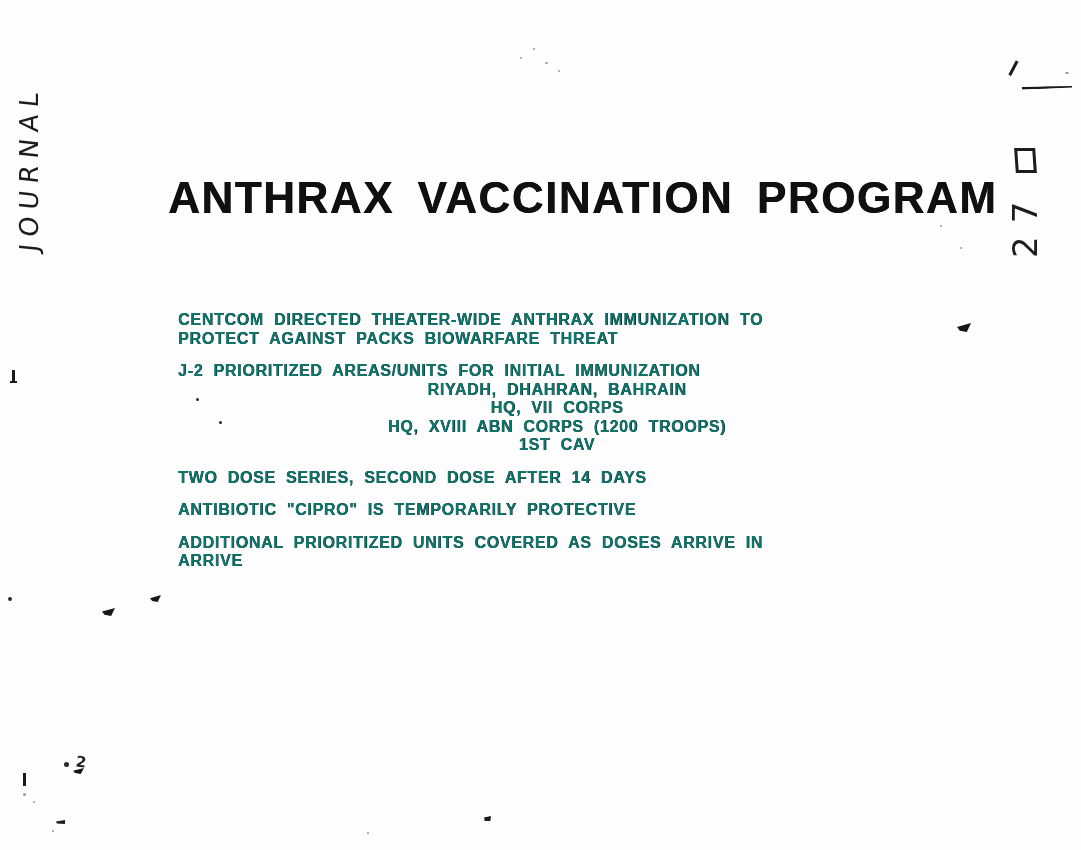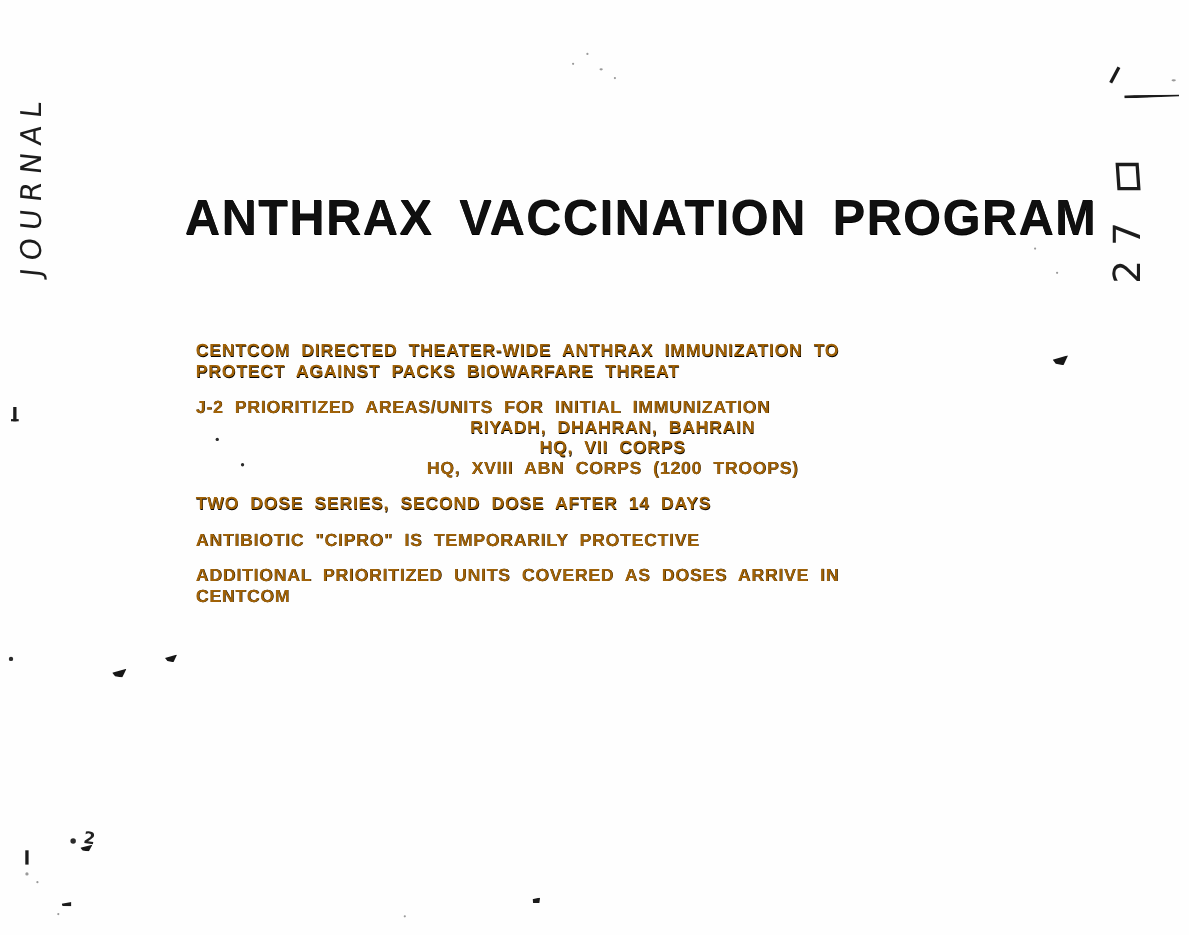--- a/index.html
+++ b/index.html
@@ -44,21 +44,21 @@
   .para {
     margin: 0 0 14px 0;
   }
   .line {
     font-size: 16px;
     font-weight: 700;
     line-height: 18.5px;
     letter-spacing: 0.7px;
     word-spacing: 5px;
     white-space: nowrap;
-    color: #a16207;
+    color: #0f766e;
     text-shadow: 0.35px 0.35px 0 #000;
   }
   .line.indent { padding-left: 38px; text-align: center; }
 
   
   .hand {
     position: absolute;
     font-family: "DejaVu Sans", sans-serif;
     color: #1c1c1c;
   }
@@ -129,30 +129,31 @@
   <div class="doc-body">
       <div class="para">
         <div class="line">CENTCOM DIRECTED THEATER-WIDE ANTHRAX IMMUNIZATION TO</div>
         <div class="line">PROTECT AGAINST PACKS BIOWARFARE THREAT</div>
       </div>
       <div class="para">
         <div class="line">J-2 PRIORITIZED AREAS/UNITS FOR INITIAL IMMUNIZATION</div>
         <div class="line indent">RIYADH, DHAHRAN, BAHRAIN</div>
         <div class="line indent">HQ, VII CORPS</div>
         <div class="line indent">HQ, XVIII ABN CORPS (1200 TROOPS)</div>
+        <div class="line indent">1ST CAV</div>
       </div>
       <div class="para">
         <div class="line">TWO DOSE SERIES, SECOND DOSE AFTER 14 DAYS</div>
       </div>
       <div class="para">
         <div class="line">ANTIBIOTIC "CIPRO" IS TEMPORARILY PROTECTIVE</div>
       </div>
       <div class="para">
         <div class="line">ADDITIONAL PRIORITIZED UNITS COVERED AS DOSES ARRIVE IN</div>
-        <div class="line">CENTCOM</div>
+        <div class="line">ARRIVE</div>
       </div>
     </div>
 
   <div class="artifact bar" style="left:1022px; top:86px; width:50px; height:3px; transform:rotate(-1.5deg); clip-path:polygon(0 0,100% 25%,100% 70%,0 100%);"></div>
   <div class="artifact bar" style="left:1012px; top:60px; width:2.5px; height:16px; transform:rotate(28deg);"></div>
   <div class="artifact speck" style="left:1065px; top:72px; width:4px; height:2px;"></div>
 
   <div class="artifact speck" style="left:520px; top:57px; width:2px; height:2px;"></div>
   <div class="artifact speck" style="left:545px; top:62px; width:3px; height:2px;"></div>
   <div class="artifact speck" style="left:558px; top:70px; width:2px; height:2px;"></div>

